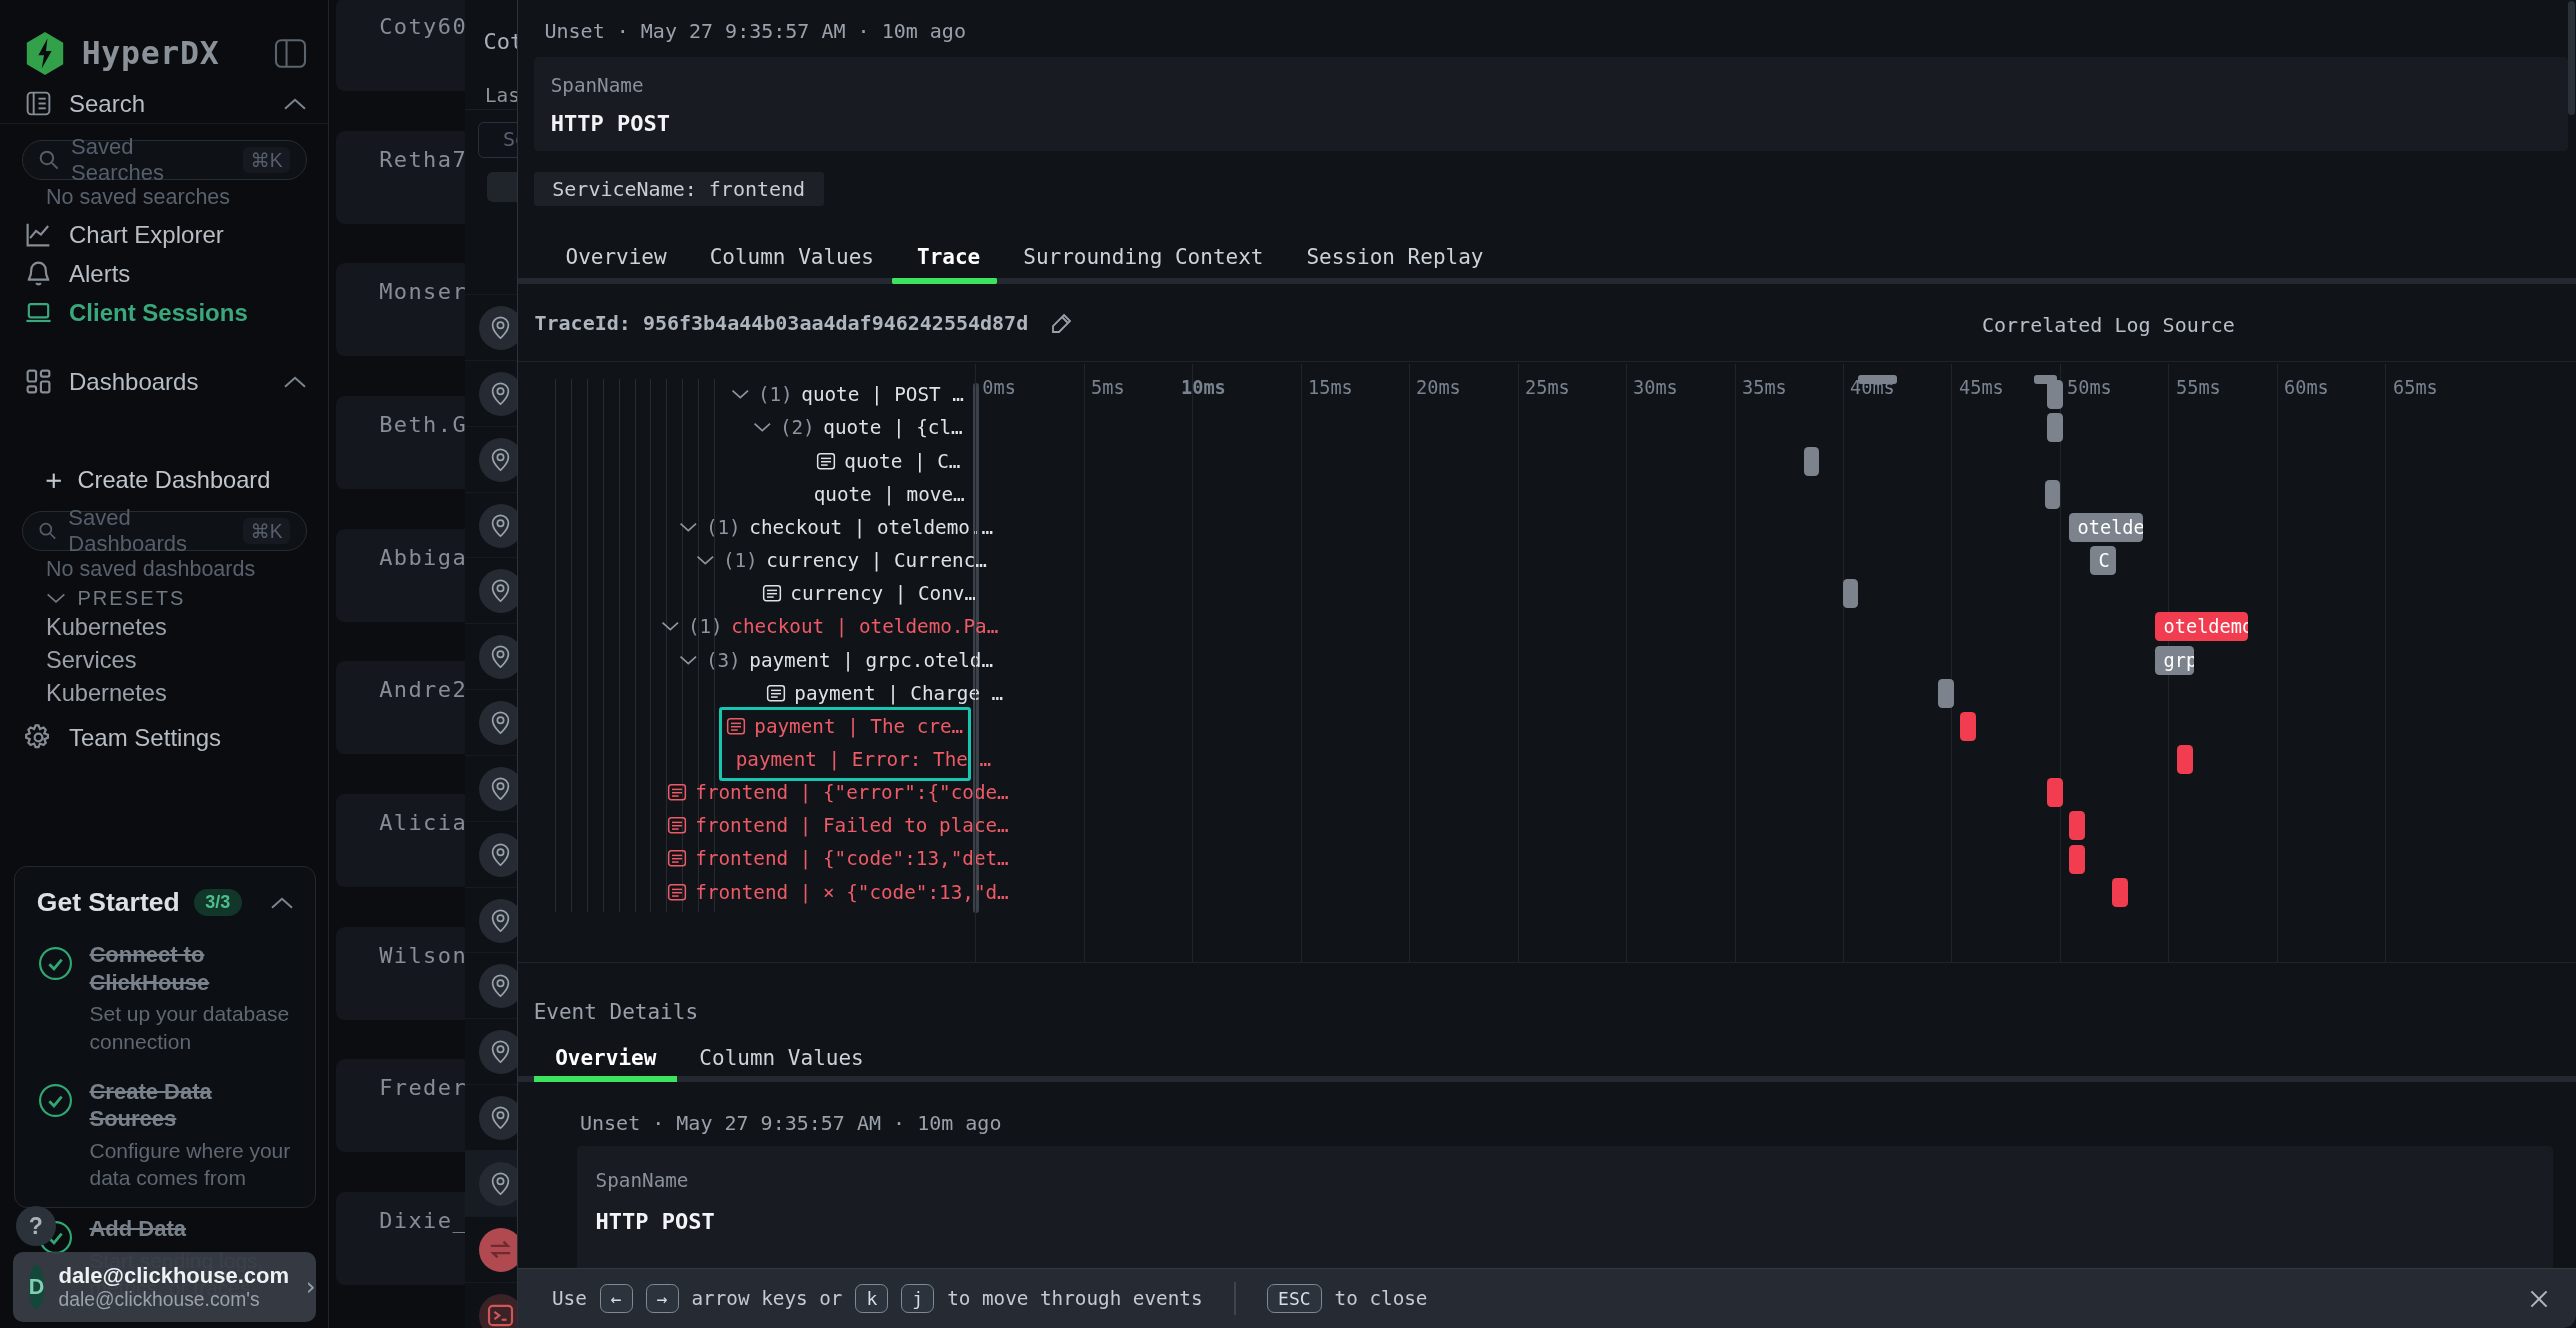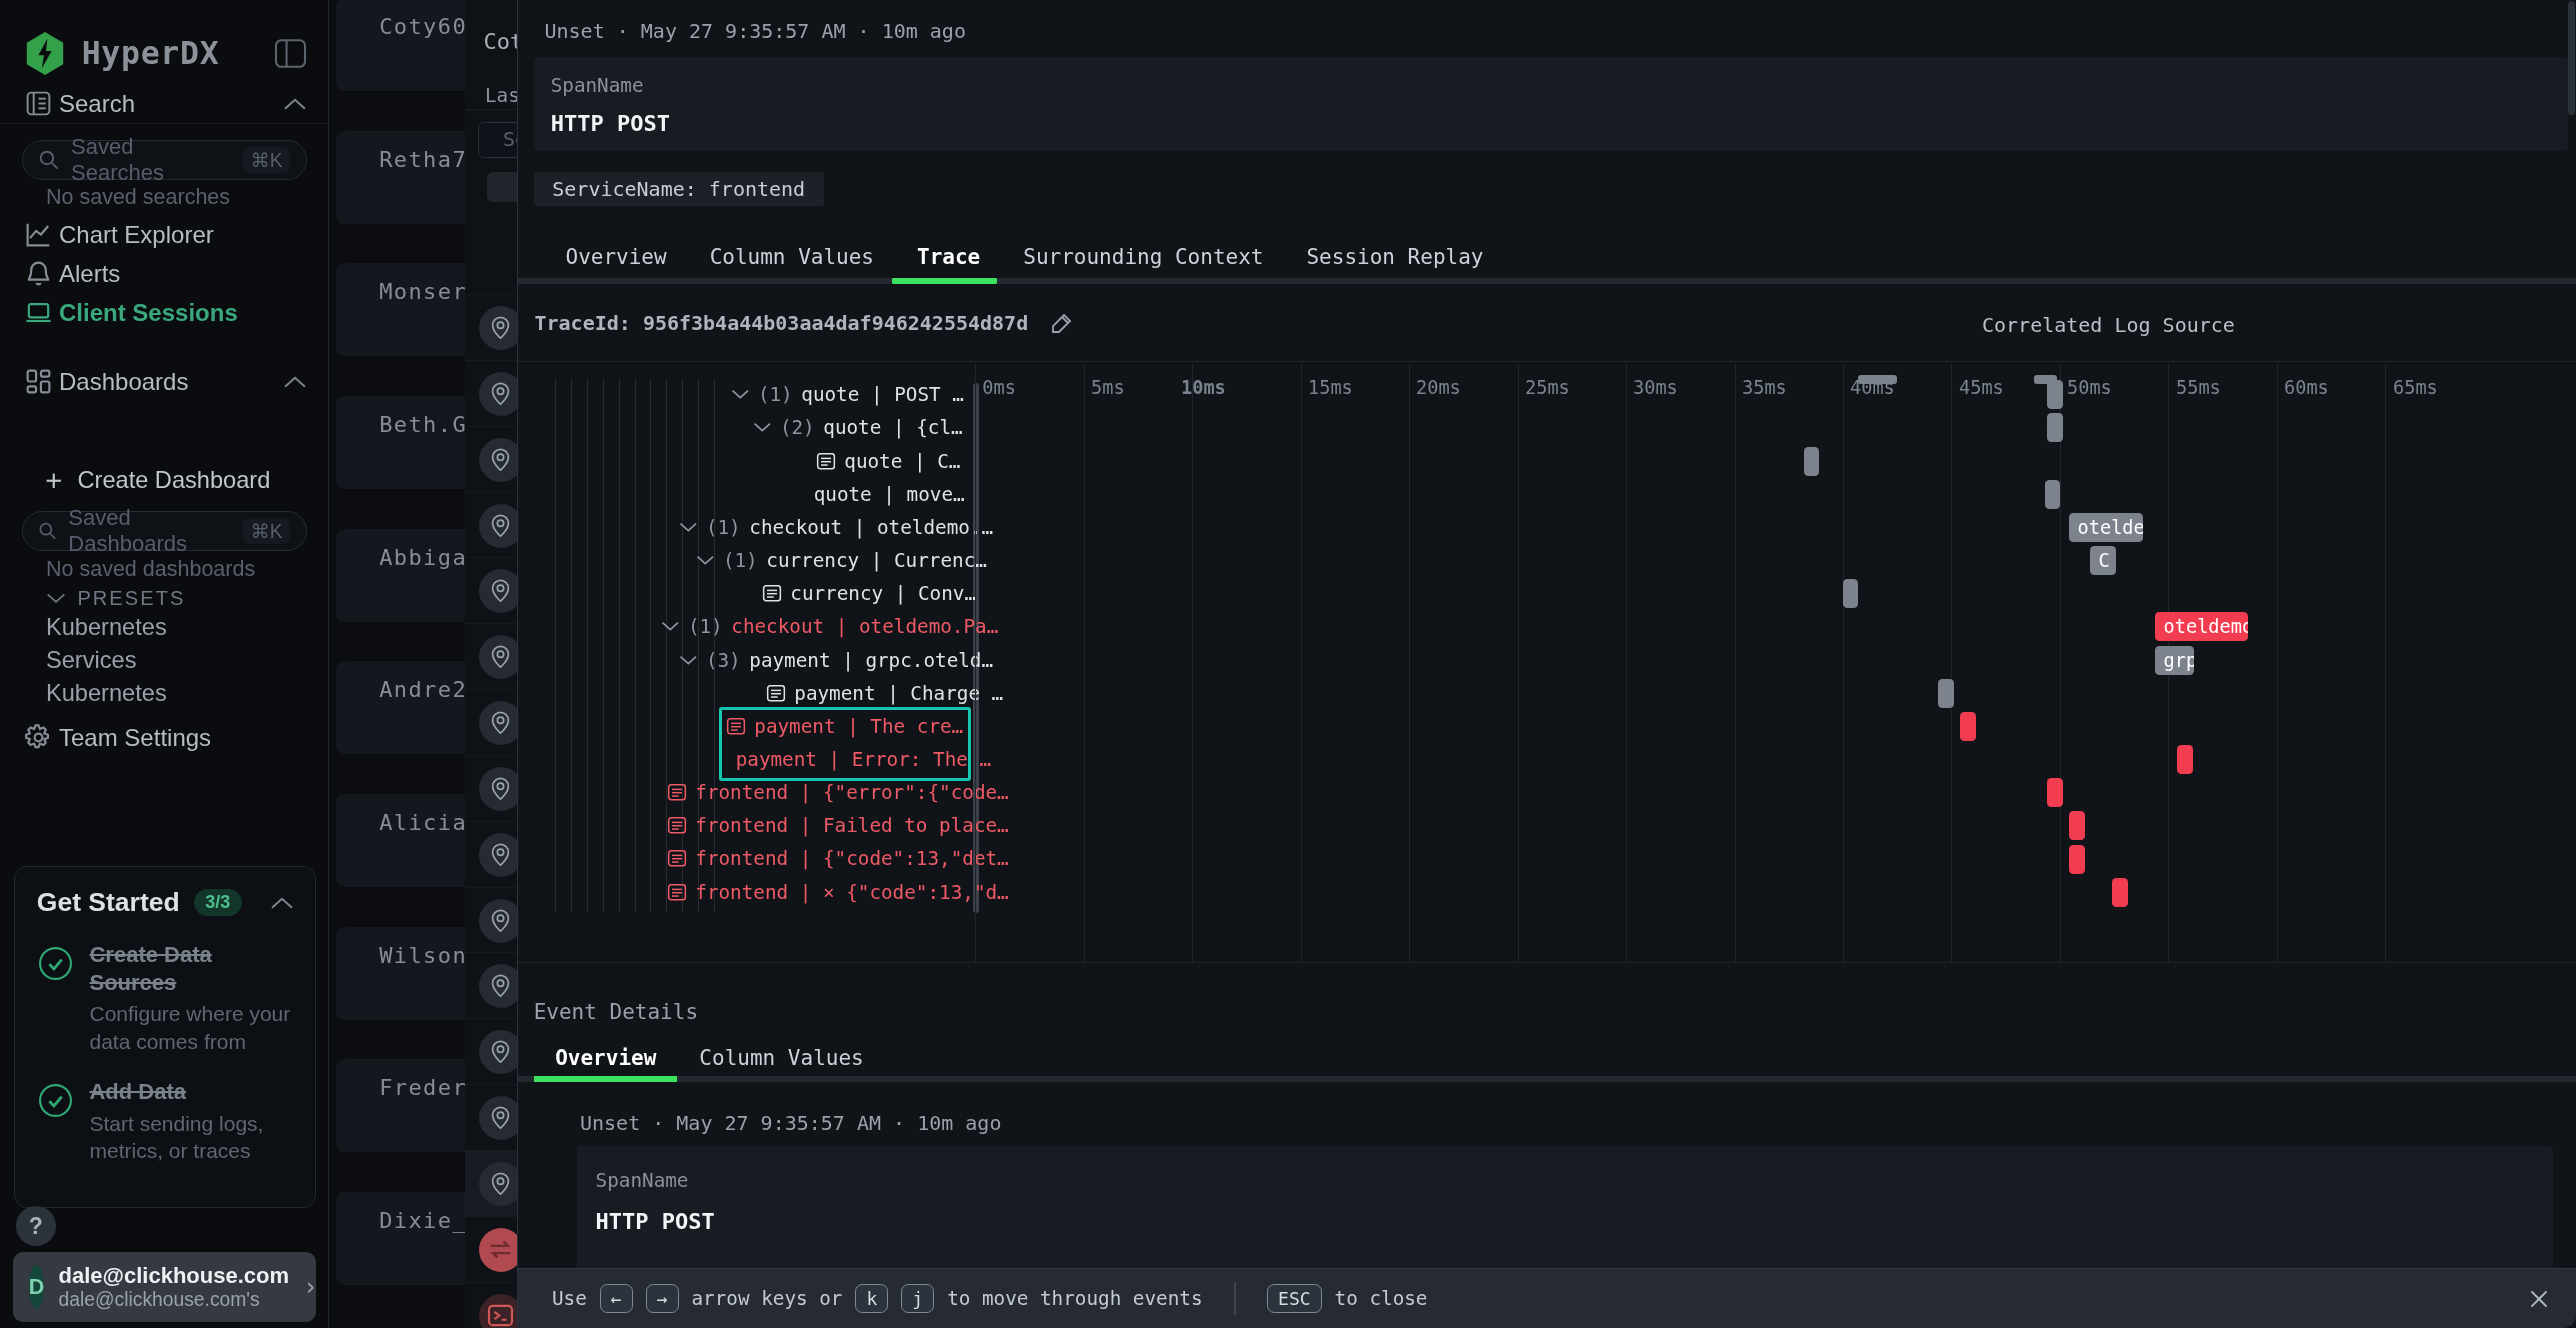--- a/index.html
+++ b/index.html
@@ -6,21 +6,21 @@
   html,body { width:2576px; height:1328px; overflow:hidden; }
   body { background:#0a0c10; font-family:"DejaVu Sans Mono", monospace; color:#dfe3e8; position:relative; }
   svg { display:block; }
 
   
   .sidebar { position:absolute; left:0; top:0; width:329px; height:1328px; background:#0a0c0f; border-right:1.4px solid #20252c; z-index:3; }
   .logo-row { position:absolute; left:24px; top:31.5px; right:21.5px; display:flex; align-items:center; }
   .logo-hex { width:42px; height:43px; }
   .logo-text { font-size:31.5px; font-weight:bold; color:#8b9199; margin-left:15.7px; letter-spacing:0.7px; }
   .panel-toggle { margin-left:auto; color:#5b636d; }
-  .side-row { position:absolute; left:24px; right:21.5px; display:flex; align-items:center; gap:6px; font-family:"Liberation Sans",sans-serif; font-size:24px; color:#b7bdc5; }
+  .side-row { position:absolute; left:24px; right:21.5px; display:flex; align-items:center; gap:16px; font-family:"Liberation Sans",sans-serif; font-size:24px; color:#b7bdc5; }
   .side-row .caret { margin-left:auto; color:#7c848e; }
   .side-row.active { color:#3aa87c; font-weight:bold; }
   .side-row.active svg { stroke:#3aa87c; }
   .side-divider { position:absolute; left:0; right:0; top:123px; height:1.4px; background:#171b21; }
   .search-pill { position:absolute; left:21.5px; right:21.5px; height:40px; background:#0e1116; border:1.4px solid #262c34; border-radius:21.5px; display:flex; align-items:center; padding:0 15.7px; gap:11.4px; color:#555e6a; font-family:"Liberation Sans",sans-serif; font-size:22px; }
   .search-pill .kbd-hint { margin-left:auto; background:#161a20; padding:1.4px 7.2px; border-radius:5.7px; font-size:19.3px; }
   .muted-line { position:absolute; left:46px; font-family:"Liberation Sans",sans-serif; font-size:21.5px; color:#58616d; }
   .preset-head { position:absolute; left:46px; display:flex; gap:11.4px; align-items:center; font-family:"Liberation Sans",sans-serif; font-size:20px; letter-spacing:2.1px; color:#707984; }
   .preset-item { position:absolute; left:46px; font-family:"Liberation Sans",sans-serif; font-size:23.6px; color:#9aa1ab; }
   .create-dash { position:absolute; left:43px; display:flex; gap:13px; align-items:center; font-family:"Liberation Sans",sans-serif; font-size:23.6px; color:#c0c6cd; }
@@ -223,20 +223,32 @@
 
   <div class="gs-card">
     <div class="gs-head">
       <span class="gs-title">Get Started</span>
       <span class="gs-badge">3/3</span>
       <svg class="gs-caret" width="24" height="15.7" viewBox="0 0 24 14" fill="none" stroke="currentColor" stroke-width="2">
           <polyline points="2,12 12,3 22,12"></polyline>
         </svg>
     </div>
     <div id="gs-steps">
+        <div class="gs-step">
+          <div class="gs-check">
+            <svg width="37" height="37" viewBox="0 0 24 24" fill="none" stroke="#2fa874" stroke-width="1.4">
+              <circle cx="12" cy="12" r="10"></circle>
+              <polyline points="8,12.5 11,15.5 16,9.5" stroke-width="1.8"></polyline>
+            </svg>
+          </div>
+          <div>
+            <div class="gs-step-title">Connect to ClickHouse</div>
+            <div class="gs-step-sub">Set up your database connection</div>
+          </div>
+        </div>
         <div class="gs-step">
           <div class="gs-check">
             <svg width="37" height="37" viewBox="0 0 24 24" fill="none" stroke="#2fa874" stroke-width="1.4">
               <circle cx="12" cy="12" r="10"></circle>
               <polyline points="8,12.5 11,15.5 16,9.5" stroke-width="1.8"></polyline>
             </svg>
           </div>
           <div>
             <div class="gs-step-title">Create Data Sources</div>
             <div class="gs-step-sub">Configure where your data comes from</div>

